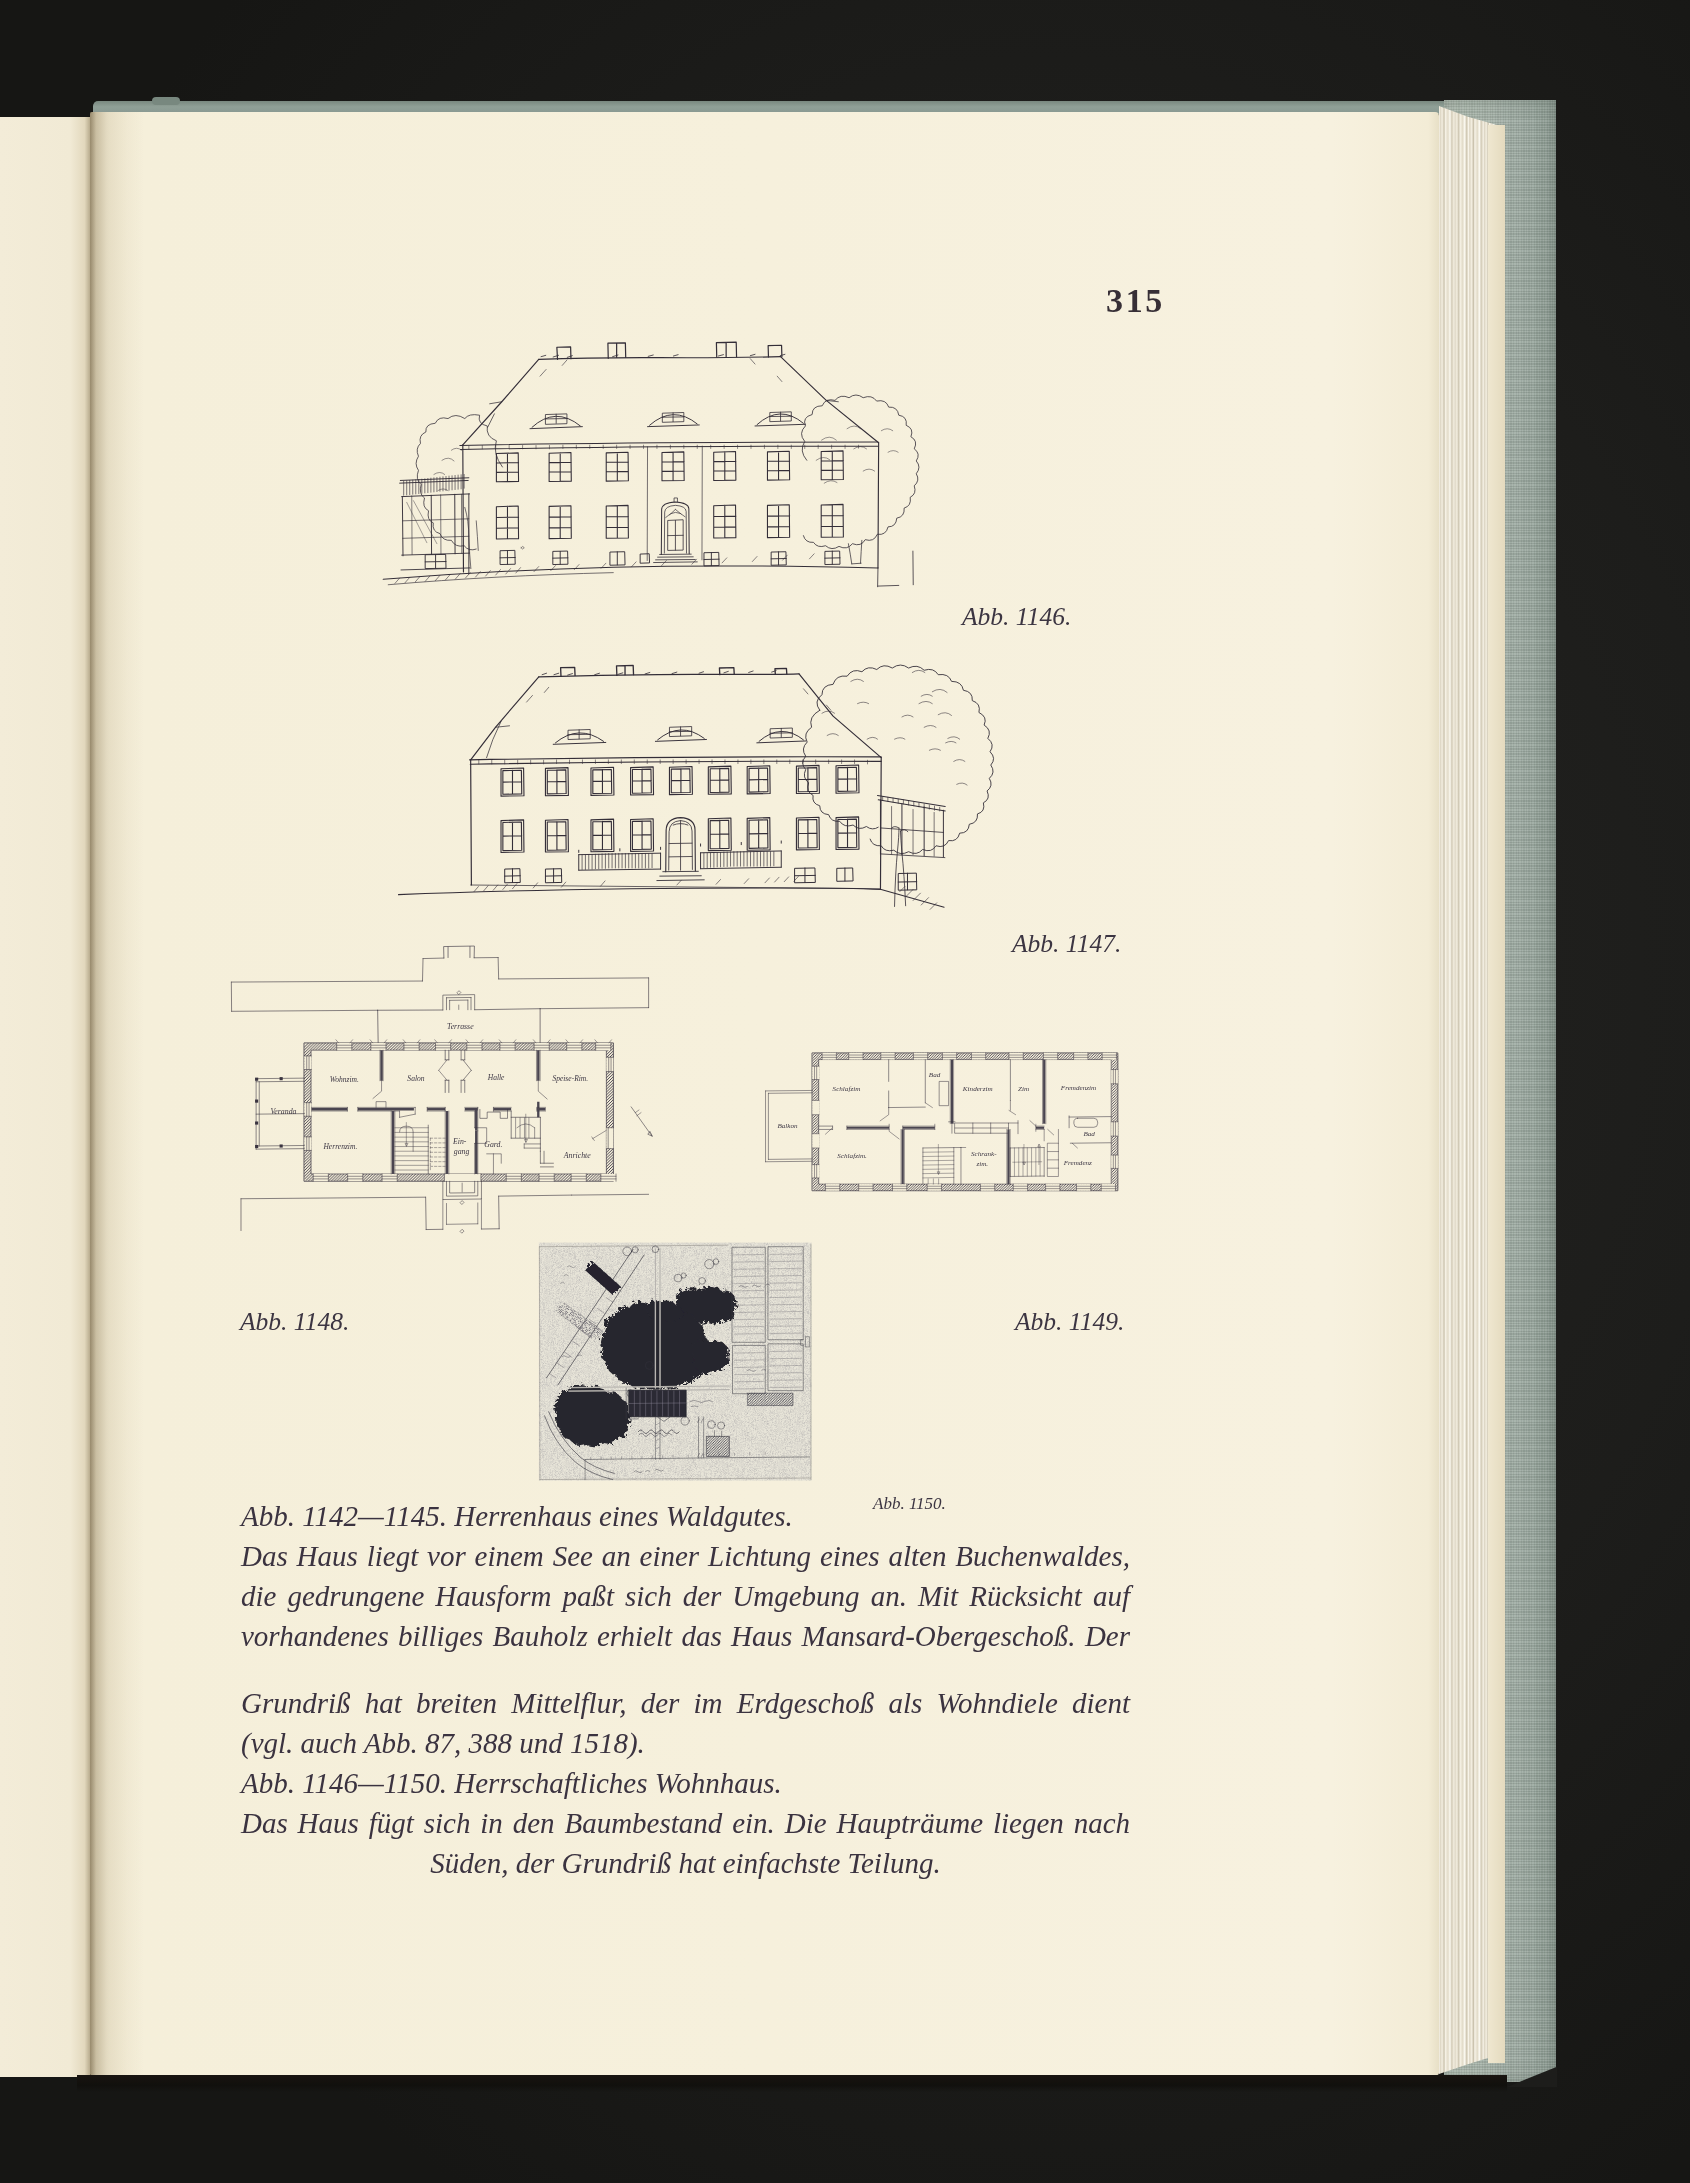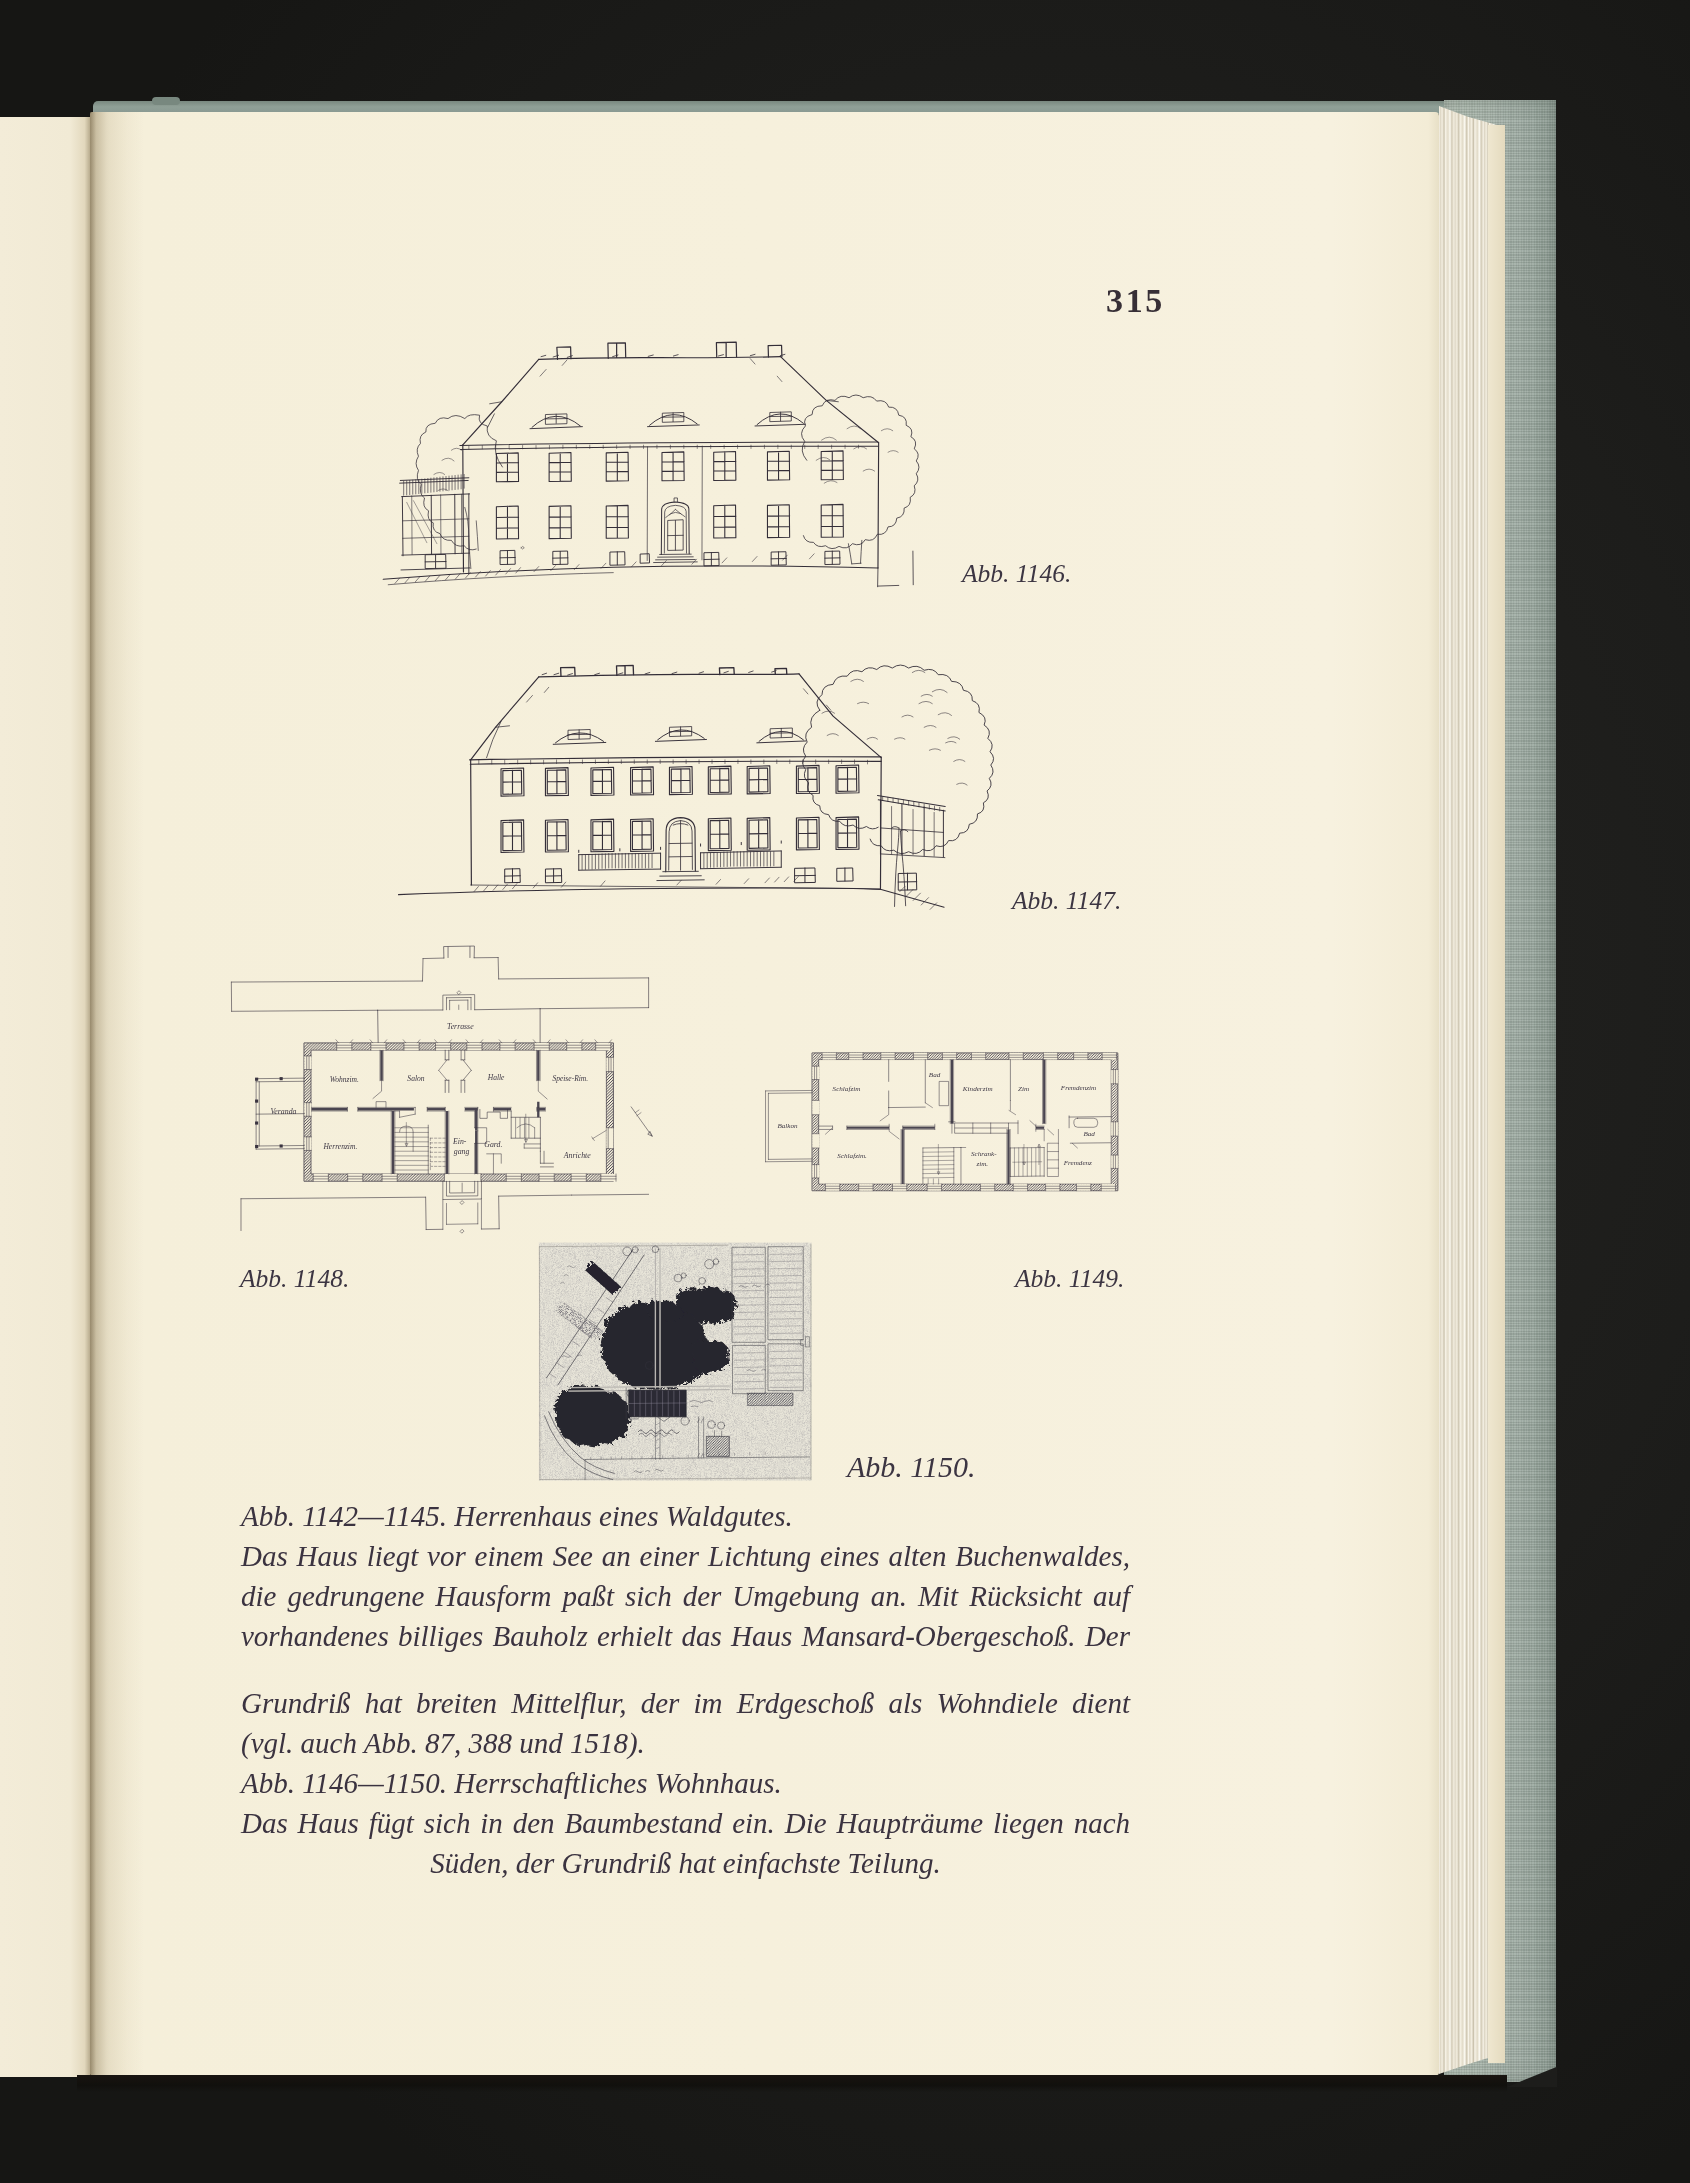--- a/index.html
+++ b/index.html
@@ -1,18 +1,18 @@
 <!DOCTYPE html>
 <html style="font-size:10.2px"><head>
 <meta charset="utf-8">
 <style>
   html,body{margin:0;padding:0;background:#1d1d1b;}
   #stage{position:relative;width:1691px;height:2183px;background:radial-gradient(ellipse 1149px 1405px at 62% 45%, #242422 0%, #1d1d1b 60%, #161614 100%);overflow:hidden;font-family:"Liberation Serif", serif;}
   .abs{position:absolute;}
-  .cap{font-style:italic;color:#3c3542;font-family:"Liberation Serif",serif;}
+  .cap{font-style:italic;color:#3c3542;font-family:"Liberation Serif",serif;margin-top:43px;}
 </style>
 </head>
 <body>
 <div id="stage">
 
   <div class="abs" style="left:93px;top:101px;width:1462px;height:13.4px;background:linear-gradient(180deg,#79887f 0%,#90a097 45%,#879790 100%);border-radius:5.1px 2.6px 0 0;"></div>
 
   <div class="abs" style="left:152px;top:97px;width:28px;height:8.3px;background:#78887f;border-radius:4.5px;"></div>
 
   <div class="abs" style="left:1444px;top:100px;width:112px;height:1982px;background:
@@ -637,21 +637,21 @@
     <path d="M238,858 L238,936" stroke-width="1.8"></path>
 
     <path d="M428,906 q8,-10 16,0 q8,8 16,0 m14,-2 q8,-8 16,0 m20,-4 q8,-8 16,0 q8,8 16,0" stroke-width="1.8" stroke="#44424c"></path>
     <path d="M168,108 q8,-8 16,0 q8,8 16,0 m-44,34 q8,-8 16,0 m-30,30 q8,-8 16,0" stroke-width="1.8" stroke="#55525c"></path>
     <path d="M148,458 q8,-8 16,0 q8,6 16,0 m30,-4 q8,-8 16,0" stroke-width="1.8" stroke="#55525c"></path>
     <path d="M838,185 q8,-8 16,0 q8,6 16,0 m20,-2 q8,-8 16,0 q8,6 16,0 m20,-4 q8,-8 16,0" stroke-width="1.8" stroke="#44424c"></path>
     <path d="M870,512 q8,-8 16,0 q8,6 16,0 m24,-2 q8,-8 16,0" stroke-width="1.8" stroke="#55525c"></path>
   </svg>
   </div>
 
-  <div class="cap abs" style="left:847px;top:1452px;font-size:30px;line-height:1;">Abb. 1150.</div>
+  <div class="cap abs" style="left:873px;top:1452px;font-size:17px;line-height:1;">Abb. 1150.</div>
 
   <div class="abs" id="textblock" style="left:241px;top:1496px;width:889px;font-family:'Liberation Serif',serif;font-style:italic;font-size:29px;line-height:40px;color:#3b3340;">
     <div style="text-align:left;">Abb. 1142—1145. Herrenhaus eines Waldgutes.</div>
     <div style="text-align:justify;text-align-last:justify;">Das Haus liegt vor einem See an einer Lichtung eines alten Buchenwaldes,</div>
     <div style="text-align:justify;text-align-last:justify;">die gedrungene Hausform paßt sich der Umgebung an. Mit Rücksicht auf</div>
     <div style="text-align:justify;text-align-last:justify;">vorhandenes billiges Bauholz erhielt das Haus Mansard-Obergeschoß. Der</div>
     <div style="text-align:justify;text-align-last:justify;margin-top:27px;">Grundriß hat breiten Mittelflur, der im Erdgeschoß als Wohndiele dient</div>
     <div style="text-align:left;">(vgl. auch Abb. 87, 388 und 1518).</div>
     <div style="">Abb. 1146—1150. Herrschaftliches Wohnhaus.</div>
     <div style="text-align:justify;text-align-last:justify;">Das Haus fügt sich in den Baumbestand ein. Die Haupträume liegen nach</div>

